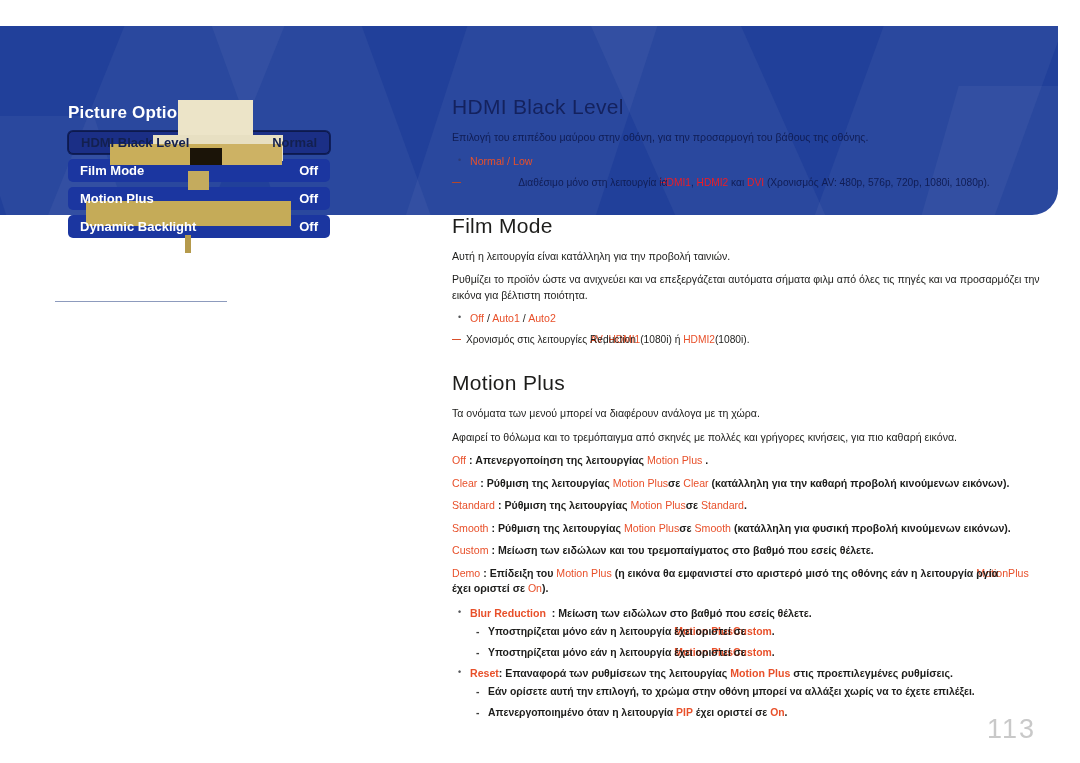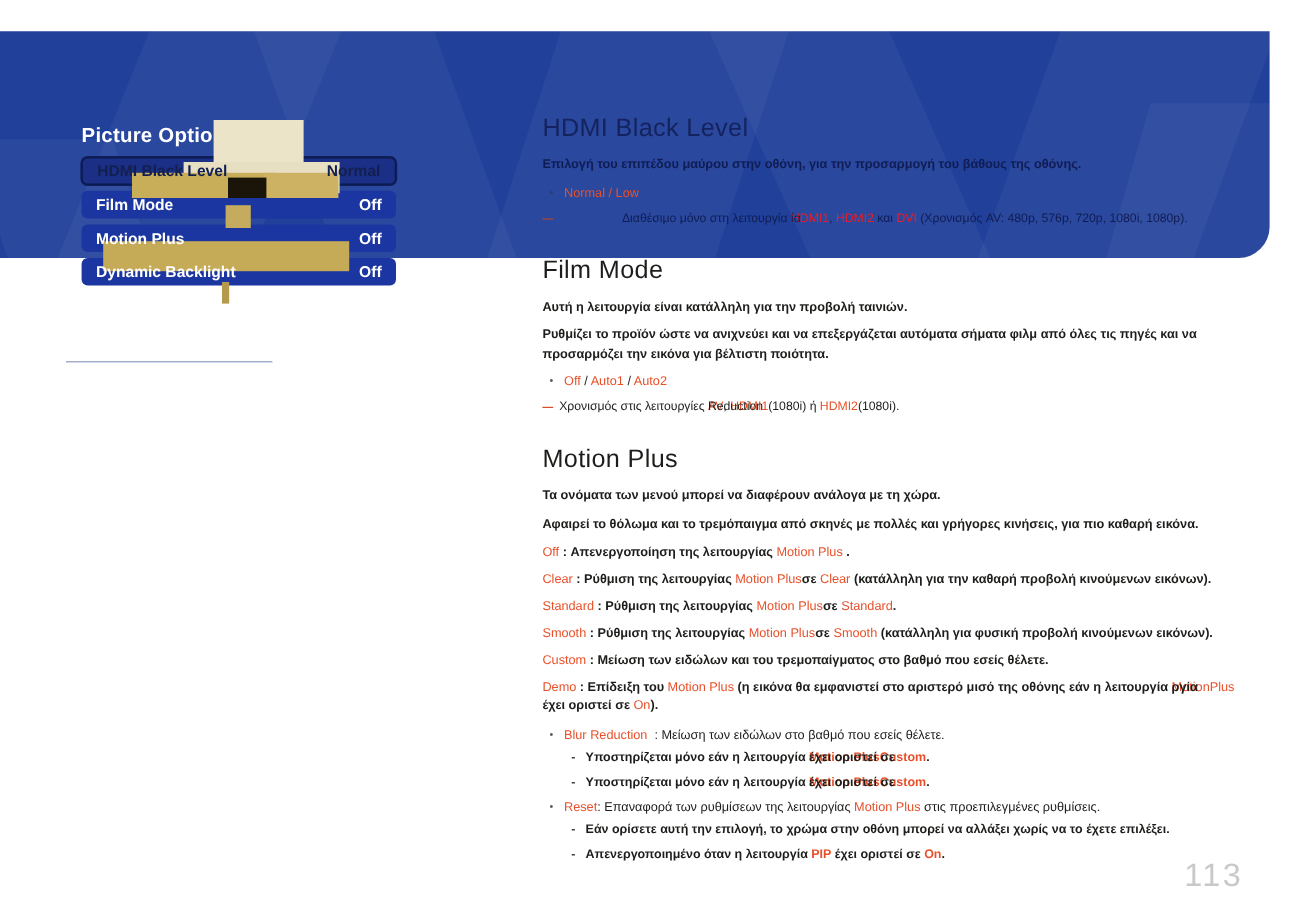--- a/index.html
+++ b/index.html
@@ -96,21 +96,21 @@
   
   .content { position: absolute; left: 452px; top: 95px; width: 590px; }
 
   h2.sect {
     font-size: 21px; font-weight: normal; color: #1d1d1b;
     letter-spacing: .3px; margin: 0 0 11px 0; line-height: 24px;
   }
   h2.sect.on-blue { color: #14225e; }
 
   .para {
-    font-size: 10.6px; font-weight: bold; color: #1d1d1b;
+    font-size: 10.6px; font-weight: normal; color: #1d1d1b;
     line-height: 15.5px; margin-bottom: 8px;
   }
   .para.on-blue { color: #101d55; }
 
   .bul { position: relative; padding-left: 18px; margin-bottom: 7px;
          font-size: 10.6px; line-height: 15px; color: #1d1d1b; }
   .bul::before {
     content: "\2022"; position: absolute; left: 6px; top: -1px;
     font-size: 9px; color: #55575a;
   }
@@ -137,21 +137,21 @@
   .ov > .b { position: absolute; left: 0; top: 0; }
 
   .sub { position: relative; padding-left: 18px; margin: 3px 0 6px 18px;
          font-size: 10.4px; line-height: 15px; color: #1d1d1b; font-weight: bold; }
   .sub::before {
     content: "-"; position: absolute; left: 6px; top: 0; color: #3c3c3b;
     font-weight: bold;
   }
 
   .bullist { margin-top: 9px; }
-  .bullist .bul { margin-bottom: 2px; font-weight: normal; }
+  .bullist .bul { margin-bottom: 2px; font-weight: bold; }
   .bullist .bul .hd { color: #e8502a; }
 
   .pageno {
     position: absolute; right: 44px; bottom: 18px;
     font-size: 27px; color: #c9c9c9; letter-spacing: 2px;
     font-family: "Liberation Sans", sans-serif;
   }
 </style>
 </head>
 <body>

